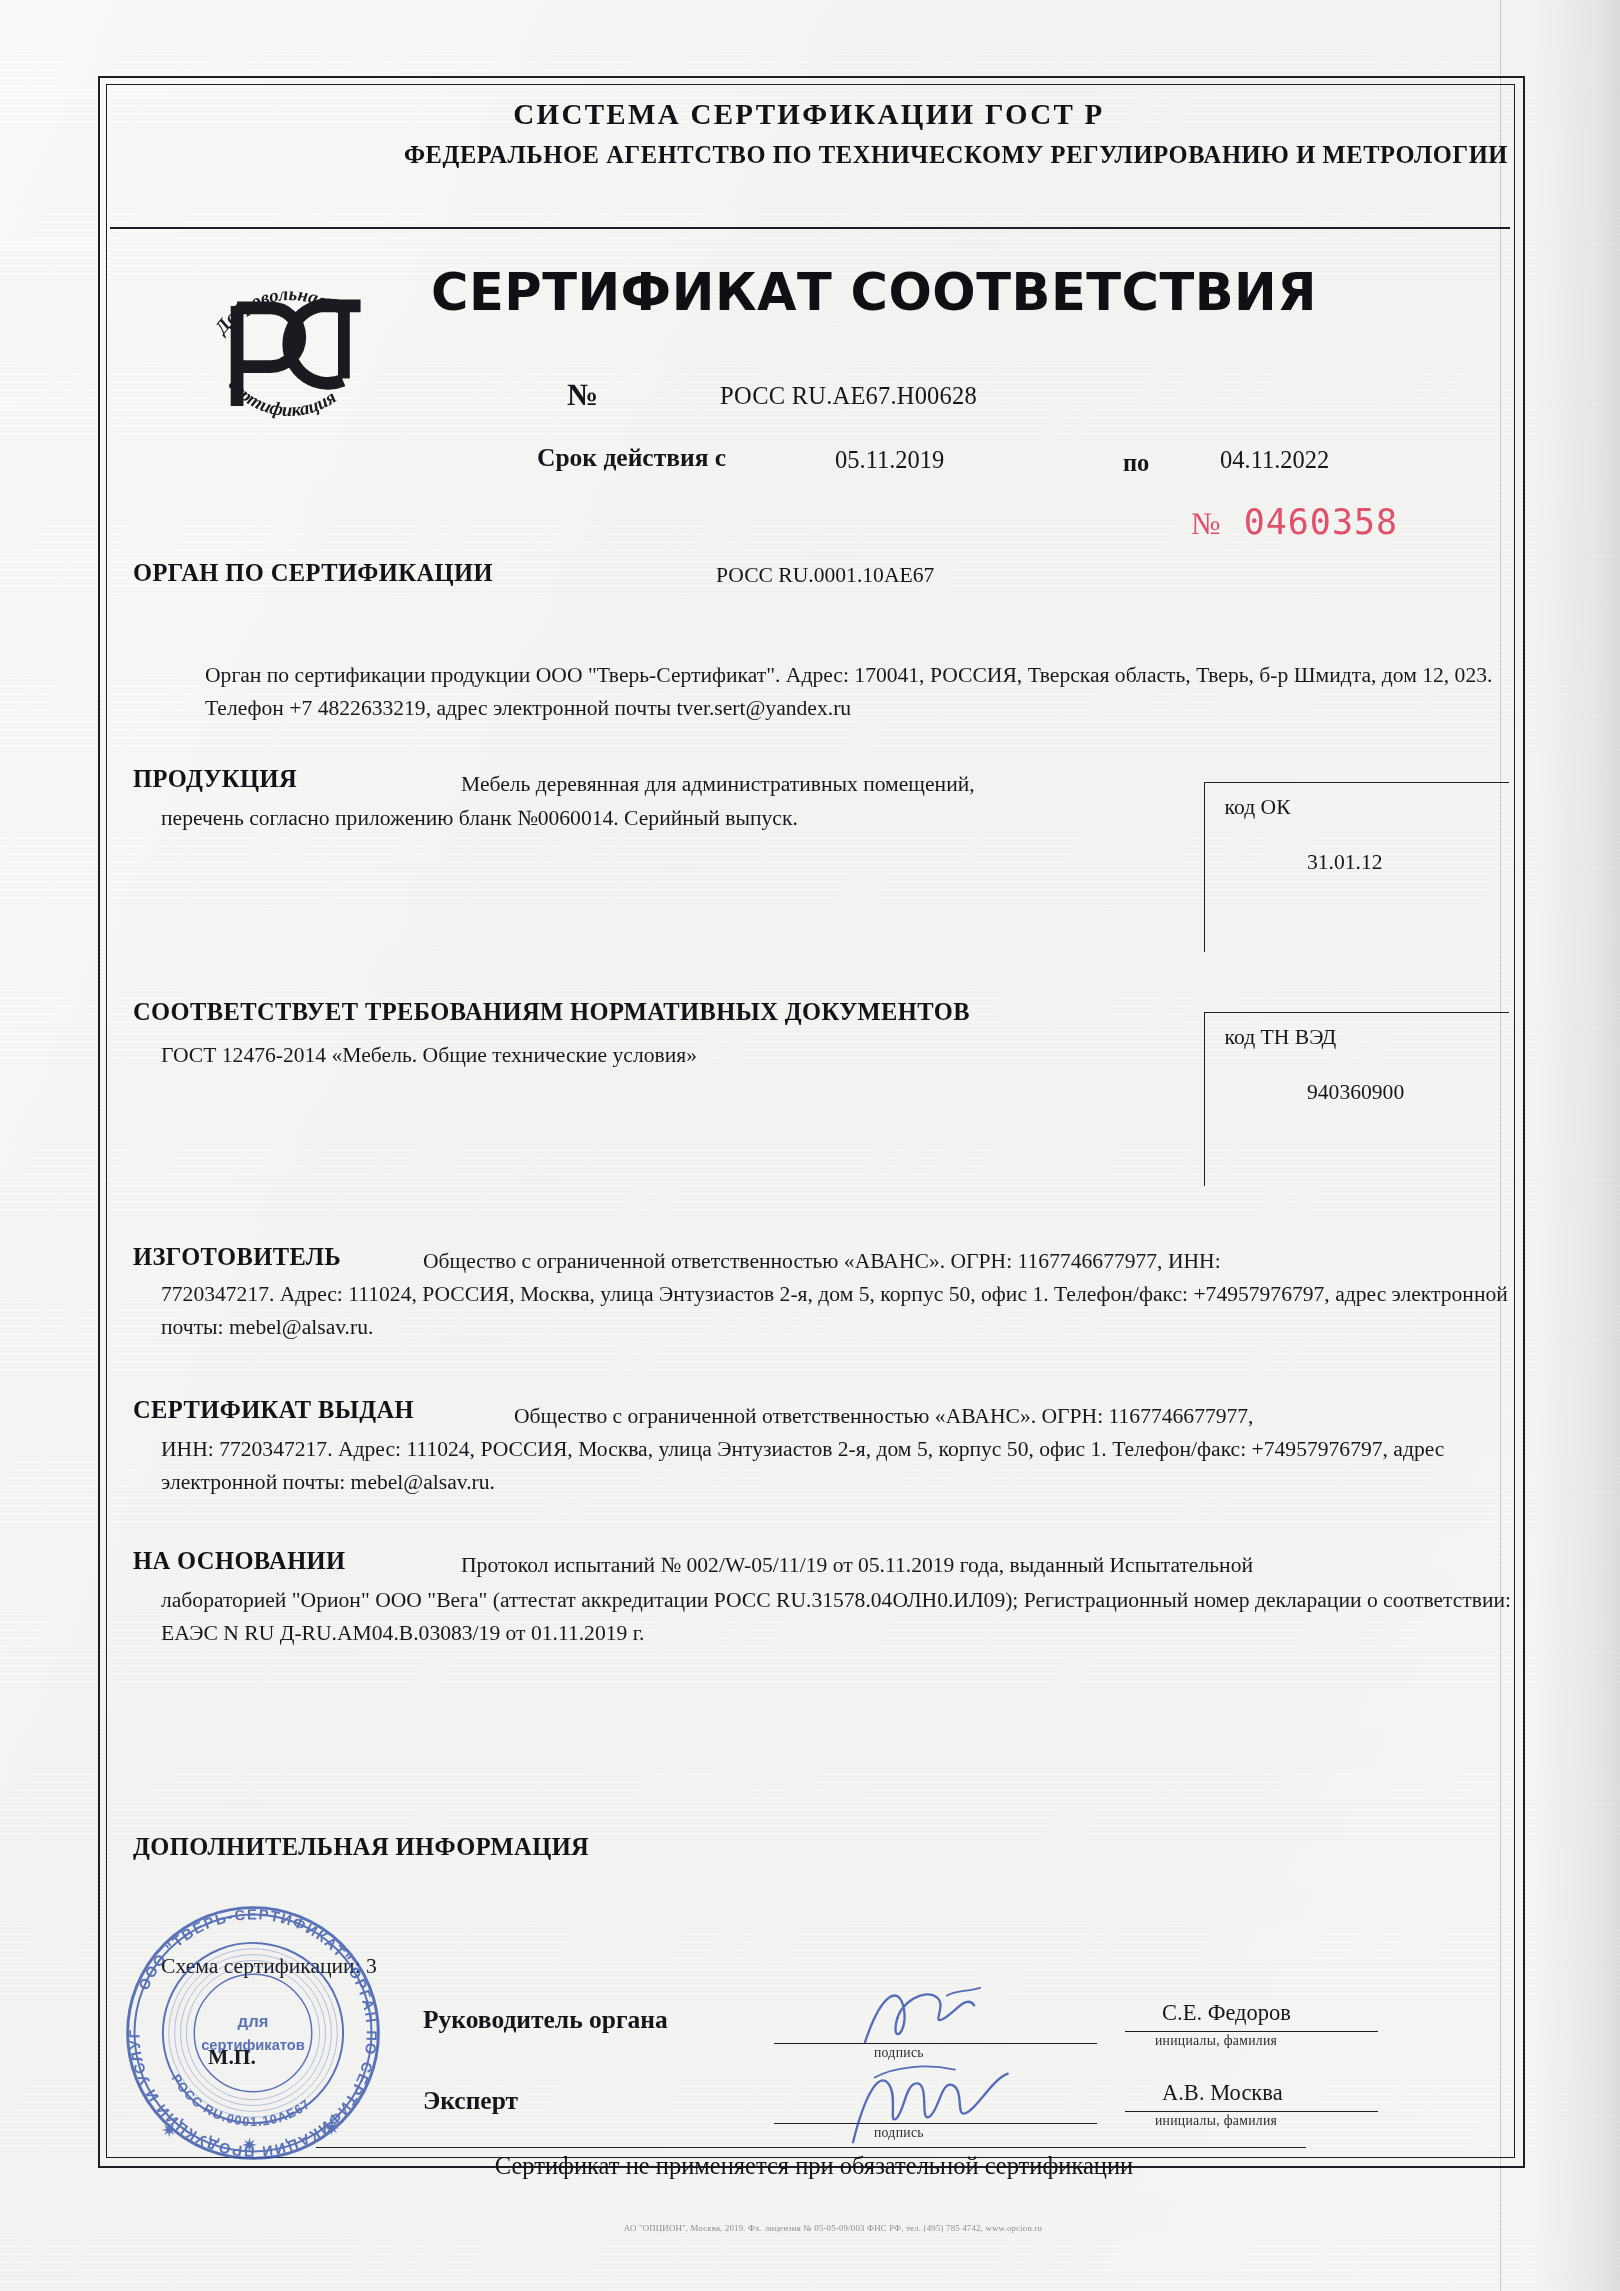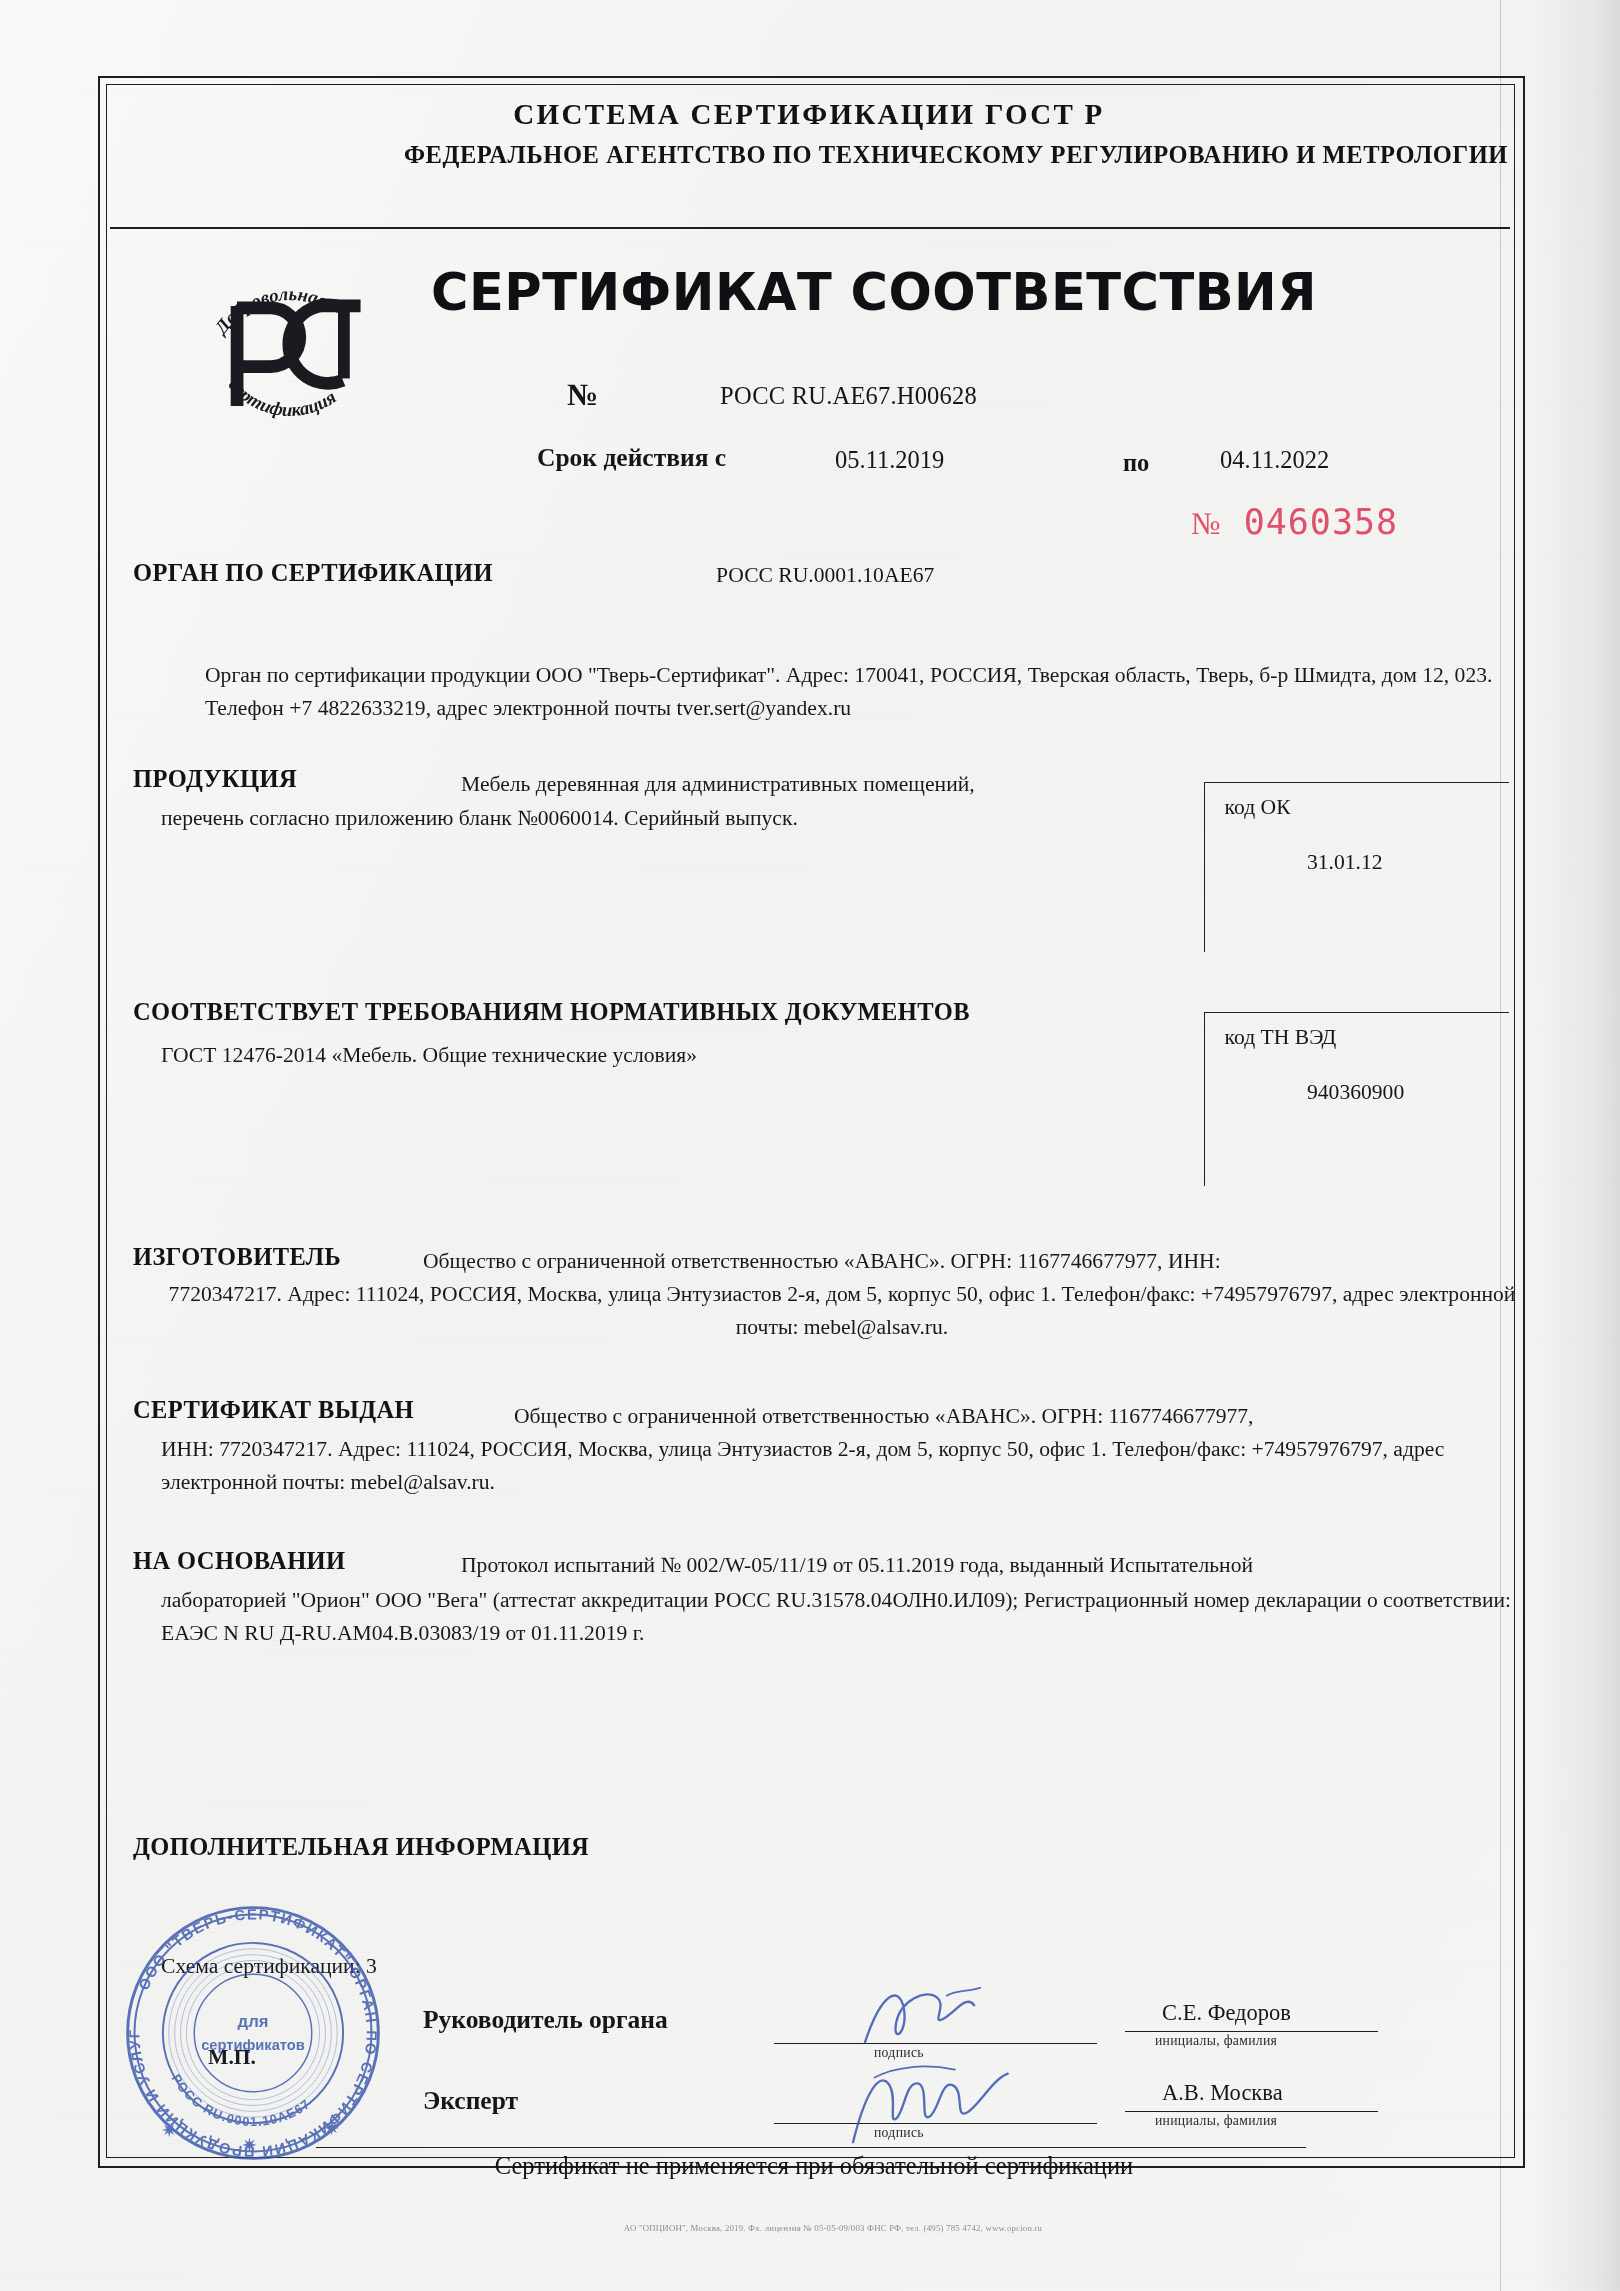--- a/index.html
+++ b/index.html
@@ -212,21 +212,21 @@
   }
   .code-value {
     position: absolute;
     left: 102px; top: 47px;
     font-size: 21.6px;
     margin-top: 20px;
   }
 
   .lbl-maker { left: 133px; top: 1243px; }
   .maker-text { left: 423px; top: 1245px; width: 1088px; }
-  .maker-text2 { left: 161px; top: 1278px; width: 1362px; text-align: center; }
+  .maker-text2 { left: 161px; top: 1278px; width: 1362px; }
 
   .lbl-issued { left: 133px; top: 1396px; }
   .issued-text { left: 514px; top: 1400px; width: 1010px; }
   .issued-text2 { left: 161px; top: 1433px; width: 1372px; }
 
   .lbl-basis { left: 133px; top: 1547px; }
   .basis-text { left: 461px; top: 1549px; width: 1068px; }
   .basis-text2 { left: 161px; top: 1584px; width: 1372px; }
 
   .lbl-addinfo { left: 133px; top: 1833px; }

